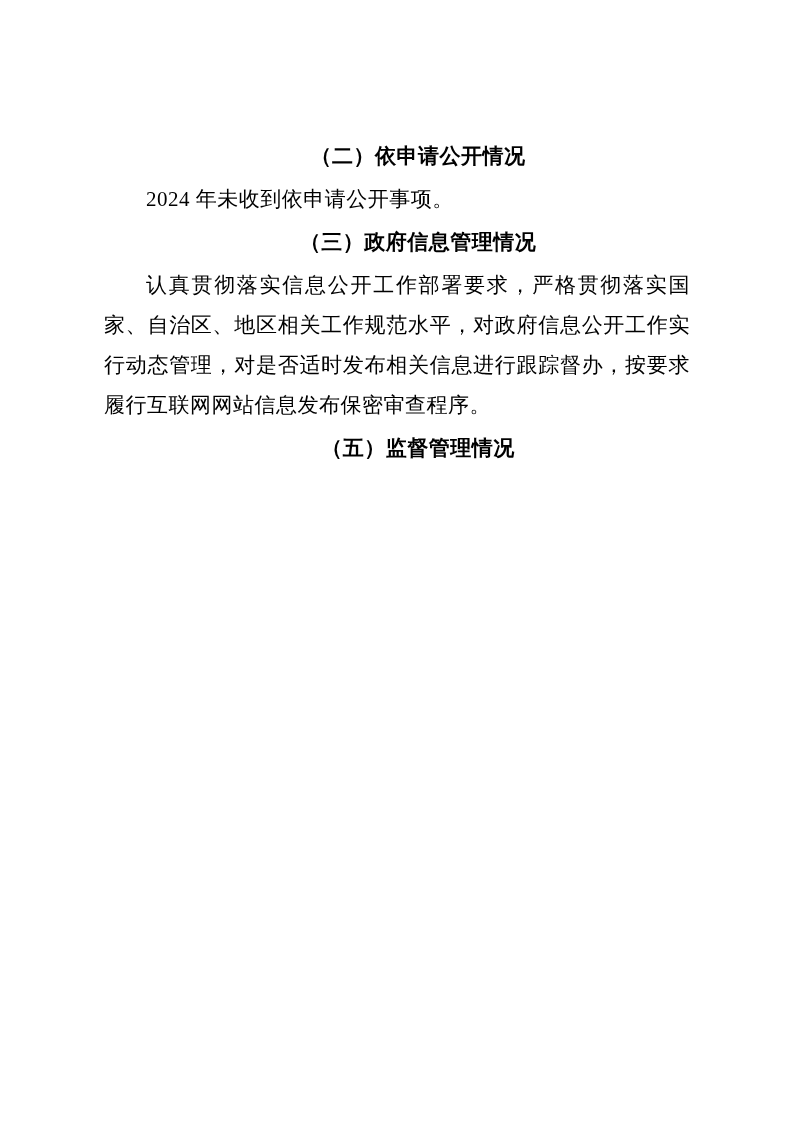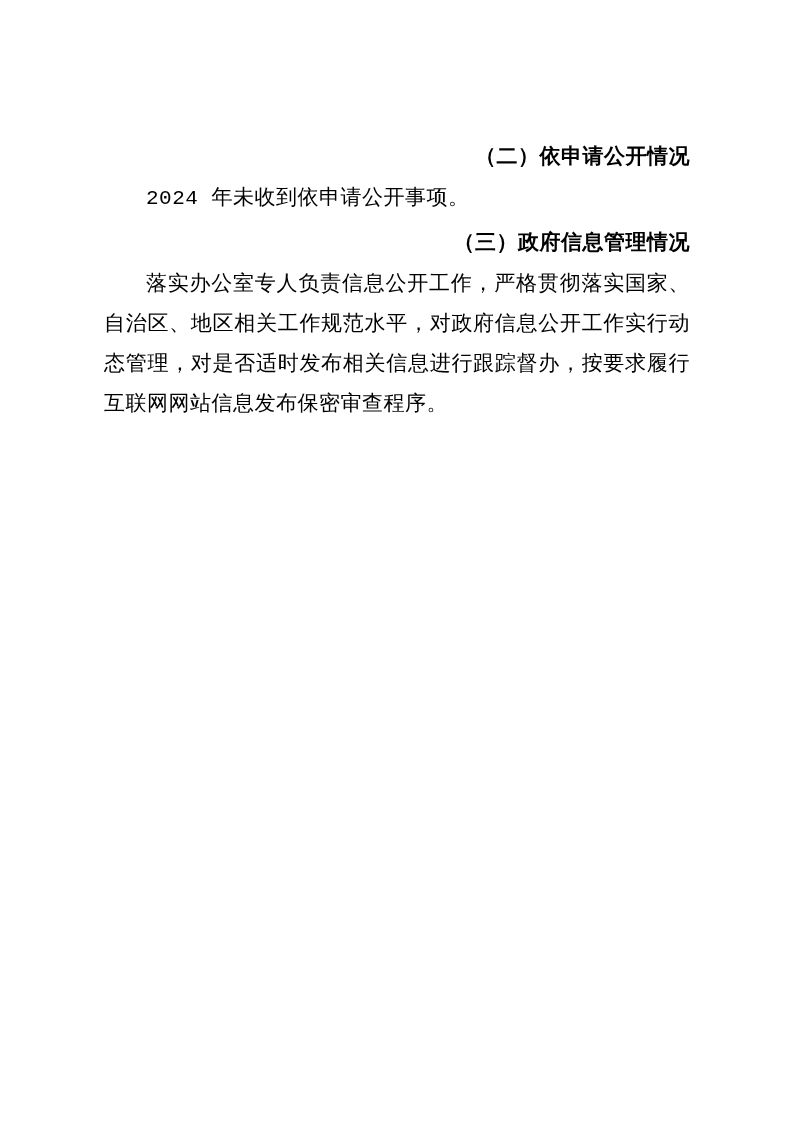--- a/index.html
+++ b/index.html
@@ -24,33 +24,33 @@
   }
   .block {
     margin: 0 0 3px 0;
     font-size: 21px;
     line-height: 40px;
     letter-spacing: 0.5px;
   }
   .heading {
     font-weight: bold;
     text-indent: 2em;
-    text-align: right;
+    text-align: center;
   }
   .para {
     font-weight: normal;
     text-indent: 2em;
     text-align: justify;
     text-justify: inter-ideograph;
-    font-family: Liberation Mono, monospace;
   }
 </style>
 </head>
 <body>
 
 <div class="page">
   <div class="content">
     <h3 class="block heading">（二）依申请公开情况</h3>
     <p class="block para">2024 年未收到依申请公开事项。</p>
     <h3 class="block heading">（三）政府信息管理情况</h3>
-    <p class="block para">落实办公室专人负责信息公开工作，严格贯彻落实国家、自治区、地区相关工作规范水平，对政府信息公开工作实行动态管理，对是否适时发布相关信息进行跟踪督办，按要求履行互联网网站信息发布保密审查程序。</p>
+    <p class="block para">认真贯彻落实信息公开工作部署要求，严格贯彻落实国家、自治区、地区相关工作规范水平，对政府信息公开工作实行动态管理，对是否适时发布相关信息进行跟踪督办，按要求履行互联网网站信息发布保密审查程序。</p>
+    <h3 class="block heading">（五）监督管理情况</h3>
   </div>
 </div>
 
 </body></html>

